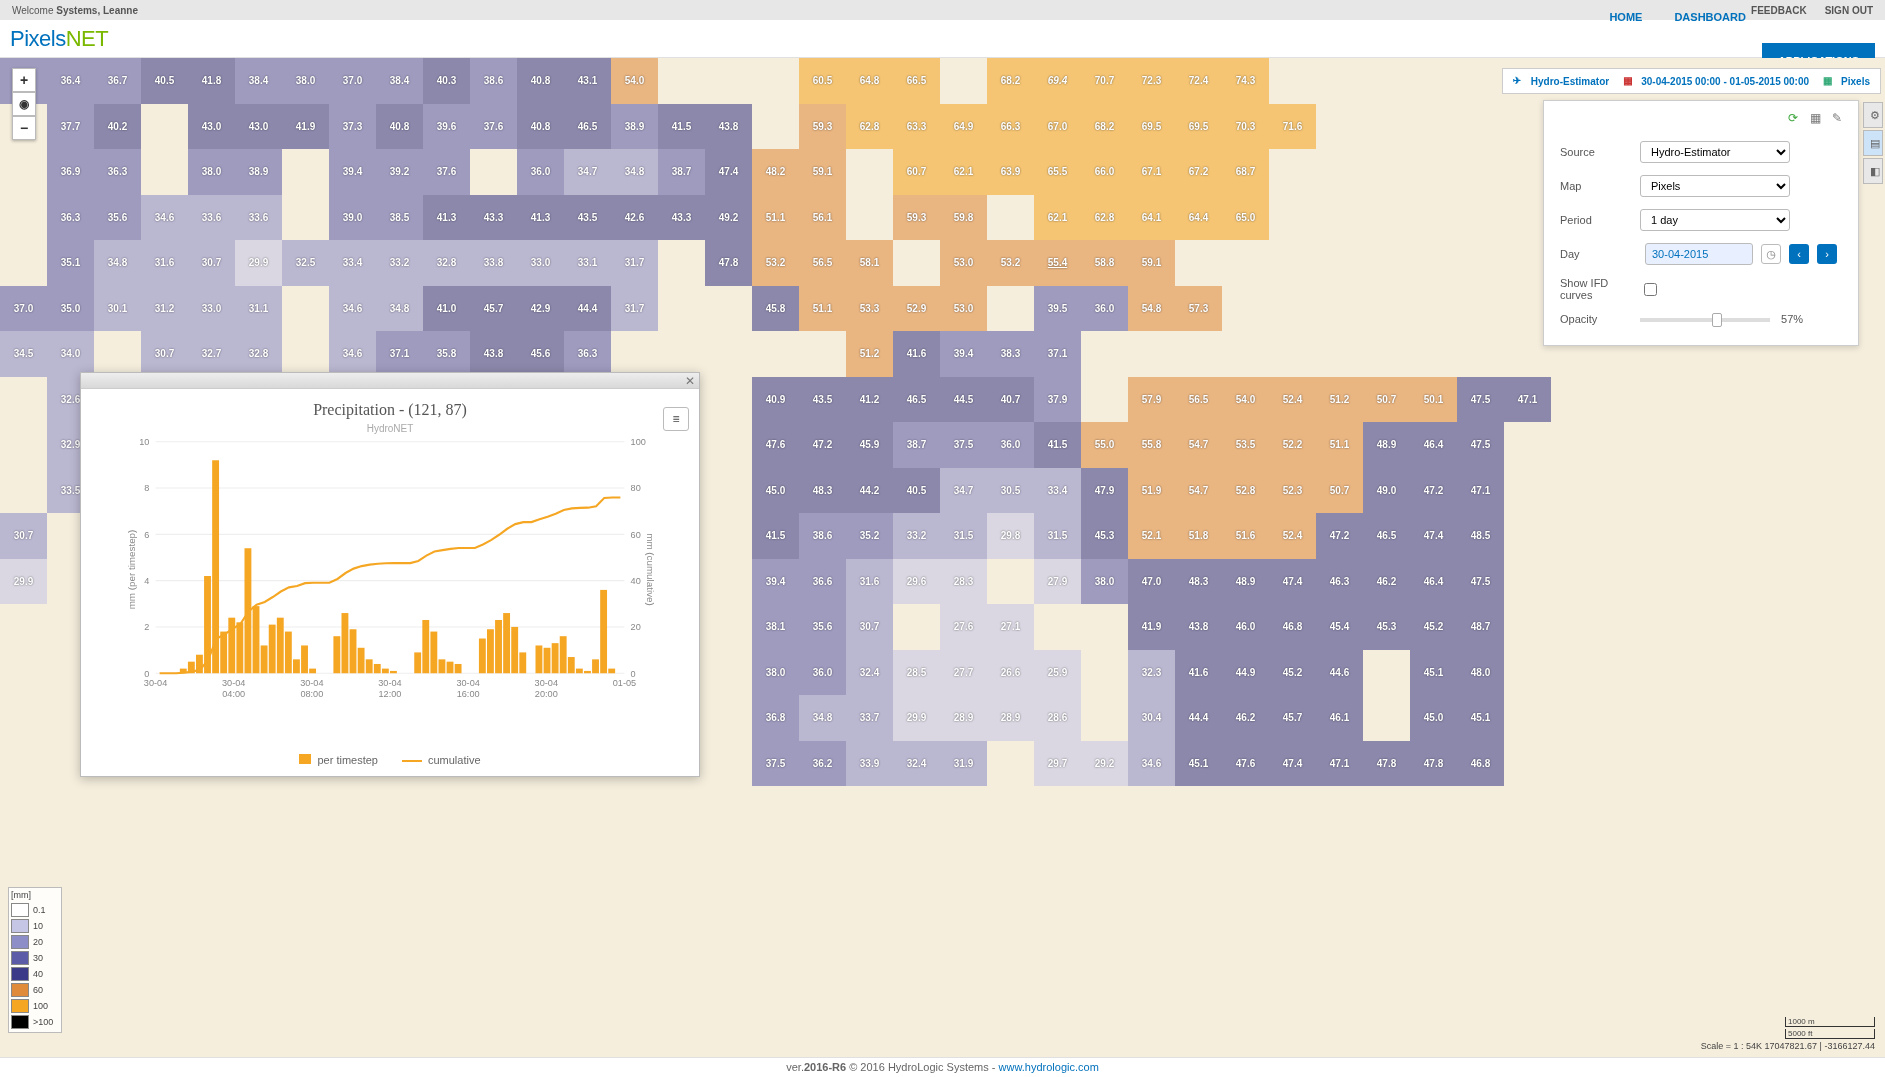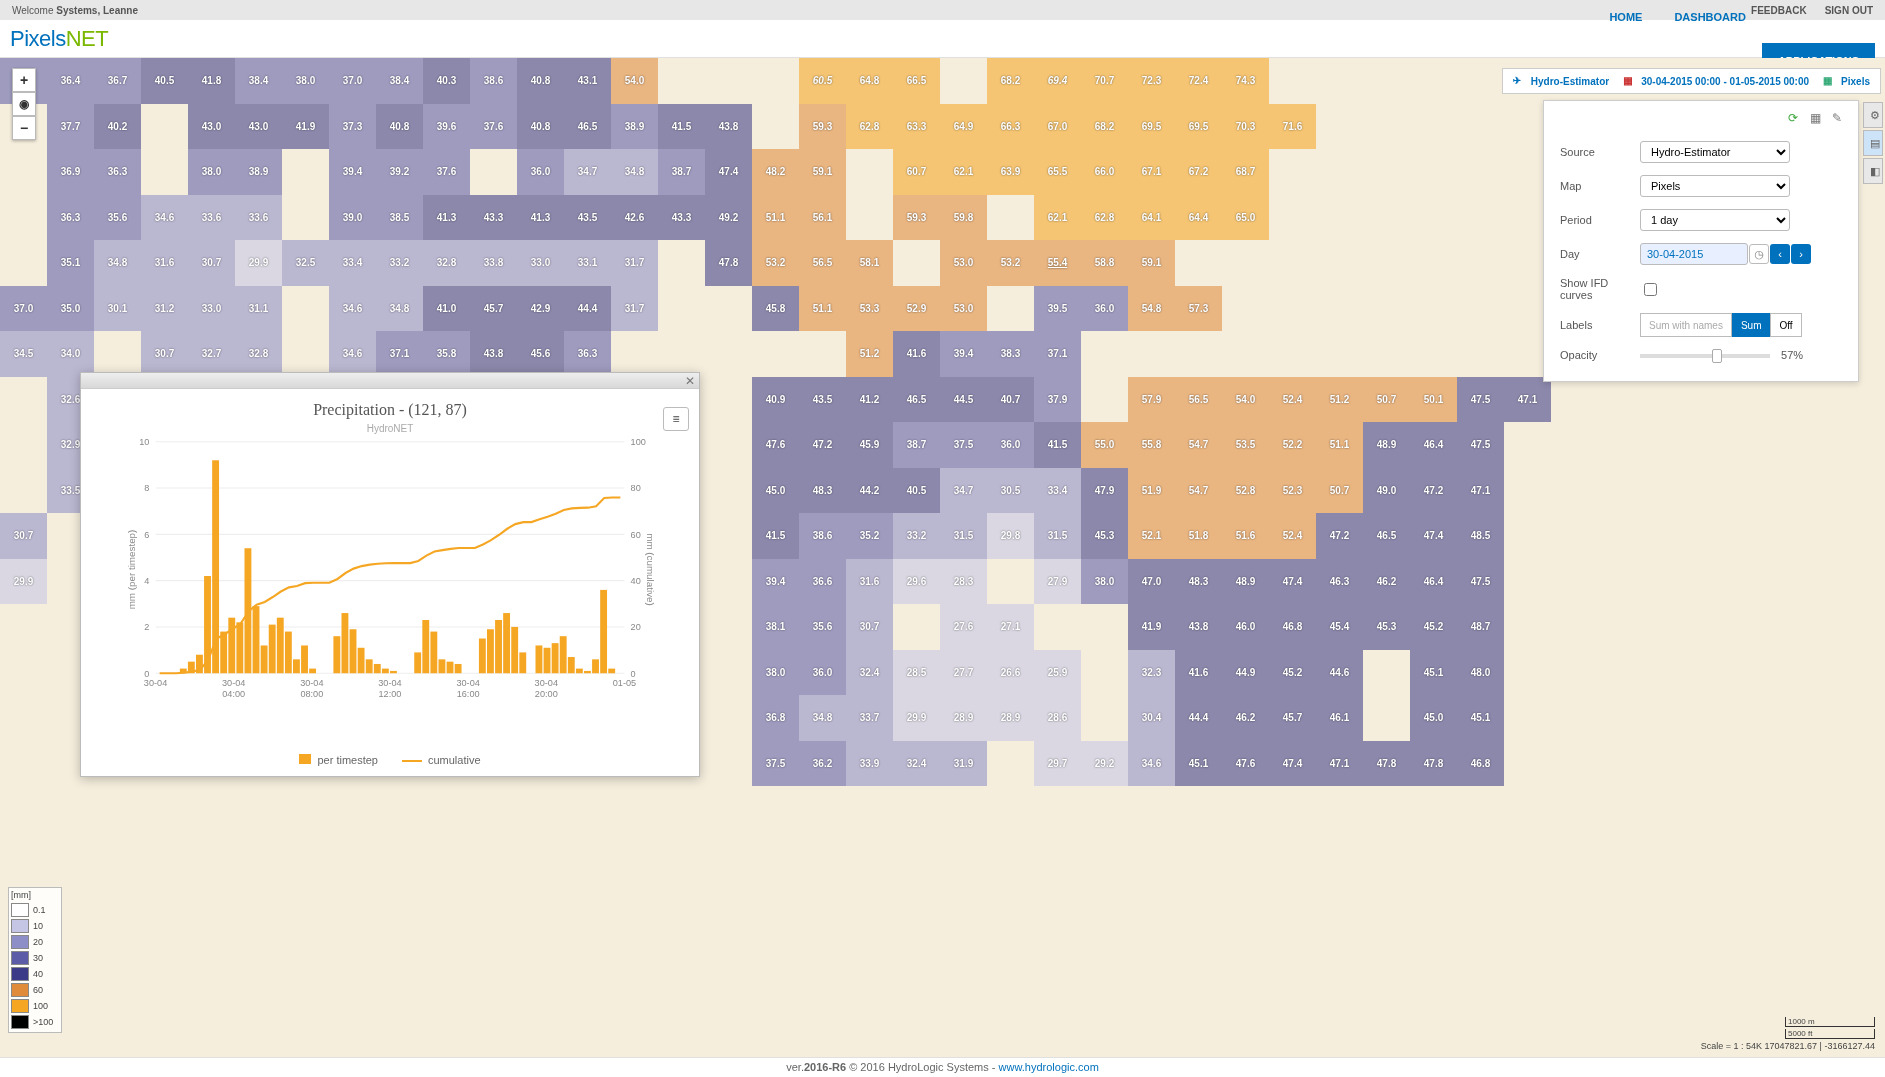--- a/index.html
+++ b/index.html
@@ -47,21 +47,21 @@
   .overlay-strip .ico { width:12px; height:12px; display:inline-block;}
 
   
   .panel { position:absolute; right:26px; top:42px; width:316px; background:#fff; border:1px solid #ccc; padding:10px 12px 14px; box-shadow:0 2px 6px rgba(0,0,0,0.15);}
   .panel .panelhead { height:20px; display:flex; justify-content:flex-end; gap:8px; margin-bottom:4px;}
   .panel .panelhead span { width:14px; height:14px; cursor:pointer; font-size:12px; color:#777;}
   .panel table { width:100%; border-collapse:collapse;}
   .panel td { padding:6px 4px; vertical-align:middle; font-size:11px; color:#555;}
   .panel td.label { width:80px;}
   .panel select, .panel input[type=text] { width:150px; height:22px; border:1px solid #bbb; border-radius:3px; font-size:11px; padding:0 6px; background:#fff;}
-  .panel .daybox { display:flex; align-items:center; gap:1px;}
+  .panel .daybox { display:flex; align-items:center; gap:8px;justify-content:center;}
   .panel .daybox input { width:108px; background:#e8f0ff; color:#0071bc;}
   .panel .daybox .clock { width:20px; height:20px; border:1px solid #bbb; border-radius:3px; display:flex; align-items:center; justify-content:center; color:#888; font-size:11px;}
   .panel .daybox .arrow { width:20px; height:20px; background:#0071bc; color:#fff; border:none; border-radius:3px; font-size:11px; cursor:pointer;}
   .panel .lblbtns { display:flex;}
   .panel .lblbtns button { height:24px; border:1px solid #bbb; background:#fff; font-size:10px; padding:0 8px; cursor:pointer;}
   .panel .lblbtns button.primary { background:#0071bc; color:#fff; border-color:#0071bc;}
   .panel .slider { width:130px; height:4px; background:#ddd; position:relative; display:inline-block; vertical-align:middle;}
   .panel .slider .handle { position:absolute; top:-5px; left:55%; width:10px; height:14px; background:#fff; border:1px solid #aaa; border-radius:2px;}
 
   
@@ -123,21 +123,21 @@
         <div class="grid-cell" style="background: rgba(91, 91, 168, 0.57);">37.0</div>
         <div class="grid-cell" style="background: rgba(91, 91, 168, 0.57);">38.4</div>
         <div class="grid-cell" style="background: rgba(58, 58, 136, 0.57);">40.3</div>
         <div class="grid-cell" style="background: rgba(91, 91, 168, 0.57);">38.6</div>
         <div class="grid-cell" style="background: rgba(58, 58, 136, 0.57);">40.8</div>
         <div class="grid-cell" style="background: rgba(58, 58, 136, 0.57);">43.1</div>
         <div class="grid-cell" style="background: rgba(224, 138, 60, 0.57);">54.0</div>
         <div class="grid-cell" style="background: rgba(0, 0, 0, 0);"></div>
         <div class="grid-cell" style="background: rgba(0, 0, 0, 0);"></div>
         <div class="grid-cell" style="background: rgba(0, 0, 0, 0);"></div>
-        <div class="grid-cell" style="background: rgba(245, 166, 35, 0.57); font-style: italic;">60.5</div>
+        <div class="grid-cell" style="background: rgba(245, 166, 35, 0.57);">60.5</div>
         <div class="grid-cell" style="background: rgba(245, 166, 35, 0.57);">64.8</div>
         <div class="grid-cell" style="background: rgba(245, 166, 35, 0.57);">66.5</div>
         <div class="grid-cell" style="background: rgba(0, 0, 0, 0);"></div>
         <div class="grid-cell" style="background: rgba(245, 166, 35, 0.57);">68.2</div>
         <div class="grid-cell" style="background: rgba(245, 166, 35, 0.57); font-style: italic;">69.4</div>
         <div class="grid-cell" style="background: rgba(245, 166, 35, 0.57);">70.7</div>
         <div class="grid-cell" style="background: rgba(245, 166, 35, 0.57);">72.3</div>
         <div class="grid-cell" style="background: rgba(245, 166, 35, 0.57);">72.4</div>
         <div class="grid-cell" style="background: rgba(245, 166, 35, 0.57);">74.3</div>
         <div class="grid-cell" style="background: rgba(0, 0, 0, 0);"></div>
@@ -754,30 +754,20 @@
             <input type="text" value="30-04-2015" style="">
             <span class="clock">◷</span>
             <button class="arrow">‹</button>
             <button class="arrow">›</button>
           </div>
         </td>
       </tr>
       <tr>
         <td class="label">Show IFD curves</td>
         <td><input type="checkbox" style=""></td>
-      </tr>
-      <tr>
-        <td class="label">Labels</td>
-        <td>
-          <div class="lblbtns">
-            <button style="color:#aaa">Sum with names</button>
-            <button class="primary">Sum</button>
-            <button>Off</button>
-          </div>
-        </td>
       </tr>
       <tr>
         <td class="label">Opacity</td>
         <td>
           <span class="slider"><span class="handle"></span></span>
           <span style="margin-left:8px">57%</span>
         </td>
       </tr>
     </tbody>
       </table>

